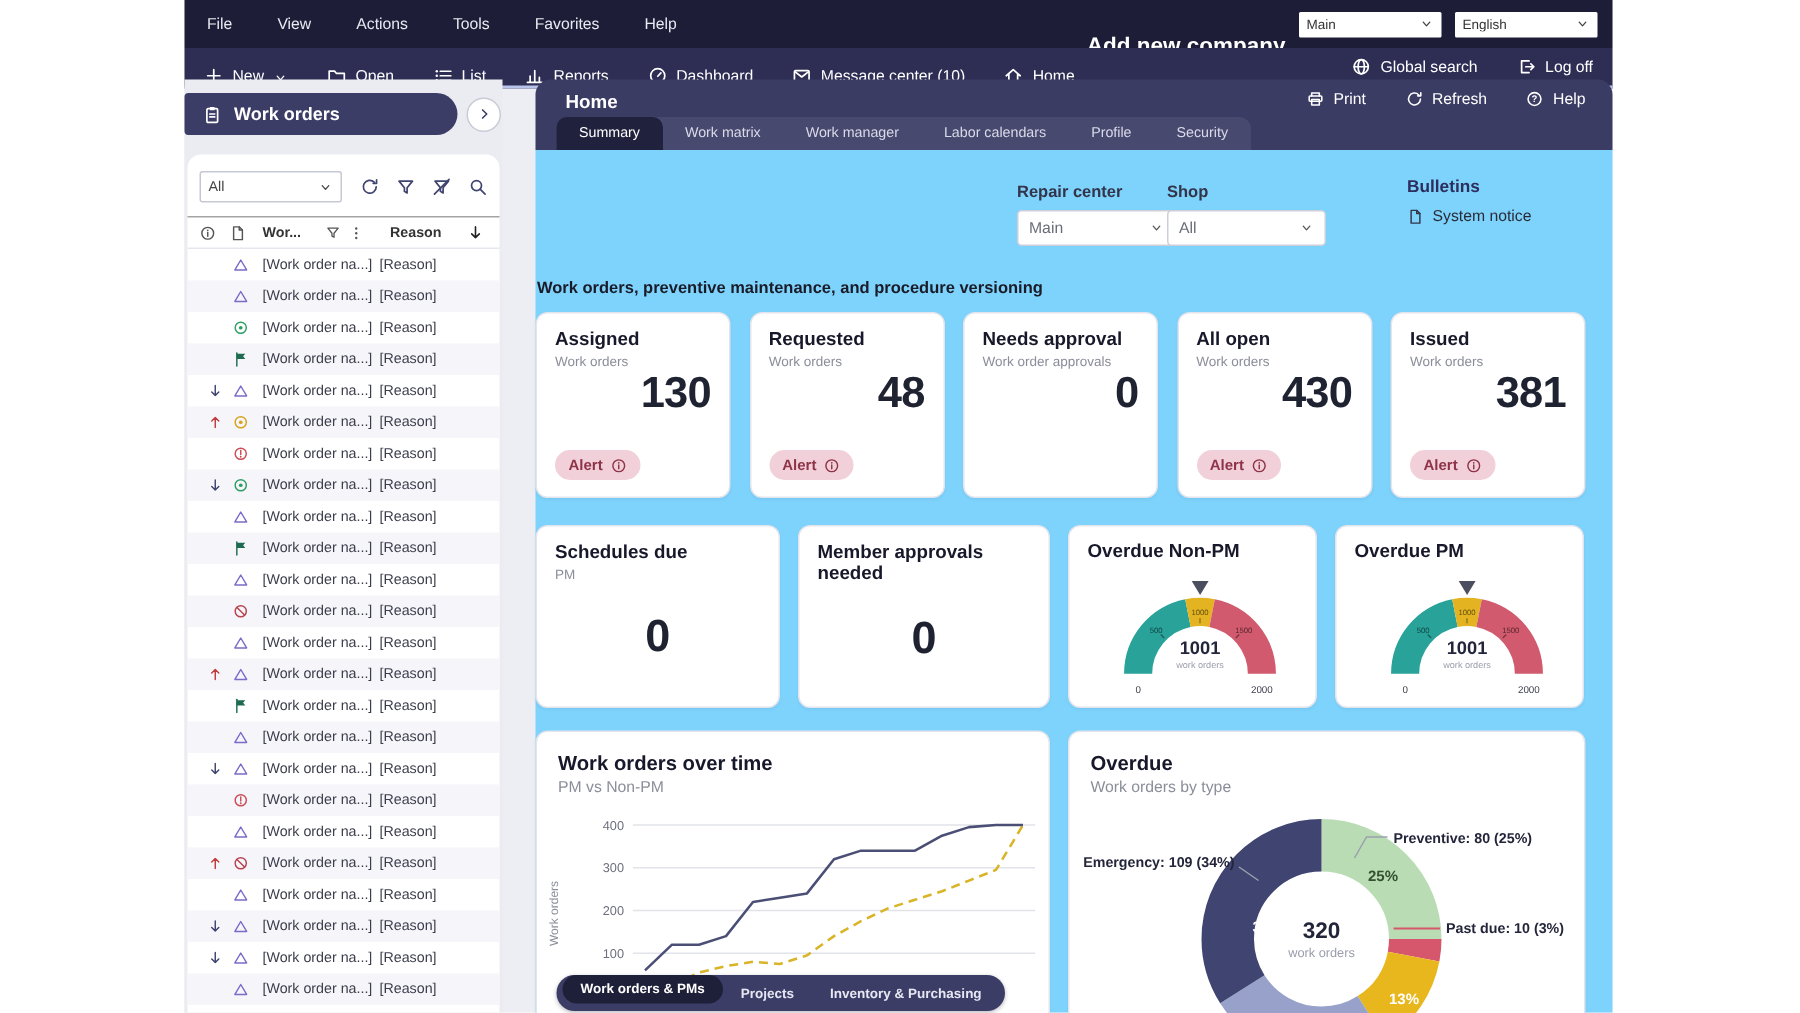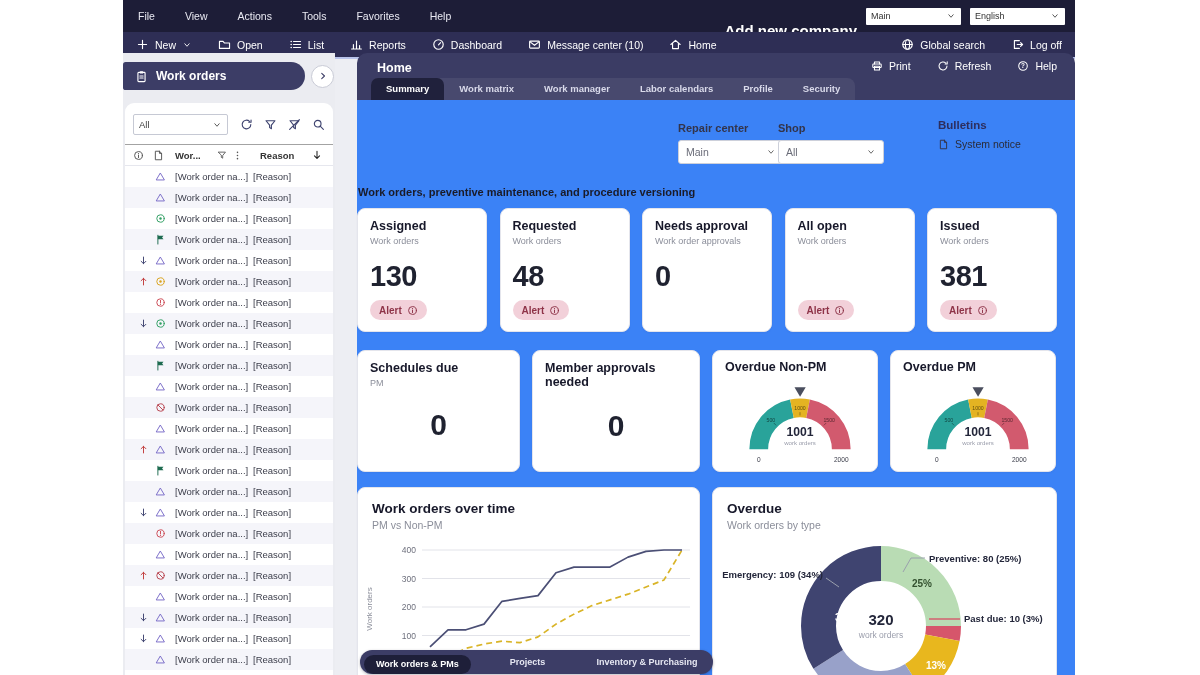--- a/index.html
+++ b/index.html
@@ -11,21 +11,21 @@
   .menubar { position:relative; height:32px; background:#1d1d37; display:flex; align-items:center; color:#e9e9f2; font-size:10.5px; }
   .menu-item { padding:0 15px; cursor:default; }
   .menu-right { margin-left:auto; display:flex; align-items:center; gap:9px; padding-right:10px; }
   .add-company { font-weight:bold; text-decoration:underline; font-size:15px; color:#fff;margin-top:28px; }
   .top-select { width:95px; height:17px; background:#fff; color:#333; font-size:9px; display:flex; align-items:center; padding:0 5px; border-radius:1px; }
   .top-select .lbl { flex:1; overflow:hidden; white-space:nowrap; }
   .top-select .icon { color:#444; }
 
   
   .toolbar { position:relative; height:27px; background:#2e2e55; border-bottom:2px solid #b9c4ec; display:flex; align-items:center; color:#fff; font-size:10.5px; }
-  .tool-item { display:flex; align-items:center; gap:6px; padding:0 13px; height:100%; cursor:default; }
+  .tool-item { display:flex; align-items:flex-end; gap:6px; padding:0 13px; height:100%; cursor:default; }
   .toolbar .right { margin-left:auto; display:flex; }
 
   .icon { display:inline-flex; width:13px; height:13px; flex:0 0 auto; }
   .icon svg { width:100%; height:100%; }
   .ic11 { width:11px; height:11px; } .ic10 { width:10px; height:10px; } .ic12 { width:12px; height:12px; }
 
   
   .sidebar { position:absolute; left:0; top:53px; width:212px; bottom:0; background:#ebecf1; }
   .wo-row { display:flex; align-items:center; margin-top:9px; }
   .wo-pill { width:182px; height:28px; background:#3c3d66; border-radius:3px 16px 16px 3px; display:flex; align-items:center; gap:8px; padding:0 12px; color:#fff; font-size:12px; font-weight:bold; }
@@ -45,55 +45,55 @@
   .c-tri{color:#7a6cc8} .c-target{color:#2f9e62} .c-flag{color:#1e6b50} .c-clock{color:#d8a21c} .c-alert{color:#cc4b55} .c-ban{color:#b8444f}
   .a-down{color:#3f4470} .a-up{color:#c23b3b}
 
   
   .main { position:absolute; left:234px; top:53px; right:0; bottom:0; }
   .band { position:relative; height:47px; background:#3b3c64; border-radius:10px 10px 0 0; color:#fff; }
   .band-title { position:absolute; left:20px; top:8px; font-size:12.5px; font-weight:bold; }
   .band-actions { position:absolute; right:18px; top:7px; display:flex; gap:26px; font-size:10.5px; }
   .band-action { display:flex; align-items:center; gap:6px; }
   .tabs { position:absolute; left:14px; bottom:0; display:flex; background:rgba(255,255,255,.07); border-radius:8px 8px 0 0; }
-  .tab { padding:5px 15px 6px 15px; font-size:9.5px; font-weight:bold; color:#d9daea; }
+  .tab { padding:5px 15px 6px 15px; font-size:9.5px; font-weight:normal; color:#d9daea; }
   .tab.active { background:#20213c; color:#fff; border-radius:7px 7px 0 0; }
 
-  .content { position:absolute; top:47px; left:0; right:0; bottom:0; background:#3b82f6; }
+  .content { position:absolute; top:47px; left:0; right:0; bottom:0; background:#7dd3fc; }
 
   .field-label { font-size:11px; font-weight:bold; color:#33344a; margin-bottom:6px; }
   .sel { width:106px; height:24px; background:#fff; border:1px solid #cdd0da; border-radius:3px; display:flex; align-items:center; padding:0 7px; font-size:10.5px; color:#6a6c78; }
   .sel .lbl { flex:1; } .sel .icon { color:#555; }
   .bulletins-title { font-size:11.5px; font-weight:bold; color:#2d2e5e; margin-bottom:7px; }
   .bulletin-item { display:flex; align-items:center; gap:6px; font-size:10.5px; color:#2a2b38; }
   .bulletin-item .icon { color:#33344a; }
 
   .section-title { position:absolute; left:1px; top:86px; font-size:11px; font-weight:bold; color:#1a1b28; }
 
   .card { background:#fff; border:1px solid #e4e5ec; border-radius:8px; box-shadow:0 1px 2px rgba(40,40,70,.05); position:relative; }
   .kpi-row { position:absolute; left:0; top:108px; display:flex; gap:12.5px; }
   .kpi { width:130px; height:124px; padding:10px 12px; }
   .card-title { font-size:12.5px; font-weight:bold; color:#17182a; }
   .card-sub { font-size:9px; color:#8b8e9a; margin-top:3px; }
-  .kpi-value { text-align:left; font-size:29px; font-weight:bold; color:#1f2230; margin-top:14px; letter-spacing:-.5px; }
+  .kpi-value { text-align:right; font-size:29px; font-weight:bold; color:#1f2230; letter-spacing:-.5px; }
   .alert-pill { position:absolute; left:12px; bottom:11px; height:20px; padding:0 9px; border-radius:11px; background:#f2d0d9; color:#8e3348; font-size:10px; font-weight:bold; display:flex; align-items:center; gap:5px; }
 
   .row2 { position:absolute; left:0; top:250px; display:flex; gap:12px; }
   .sc1 { width:163px; height:122px; padding:10px 12px; }
   .sc2 { width:168px; height:122px; padding:10px 12px; }
   .gc  { width:166px; height:122px; padding:9px 8px 6px 12px; }
   .zero-value { text-align:center; font-size:30px; font-weight:bold; color:#1f2230; margin-top:20px; }
 
   .row3 { position:absolute; left:0; top:387px; display:flex; gap:12px; }
   .line-card { width:343px; height:290px; padding:13px 14px; }
   .donut-card { width:345px; height:290px; padding:13px 14px; }
   .chart-title { font-size:13.5px; font-weight:bold; color:#17182a; }
   .chart-sub { font-size:10.5px; color:#8b8e9a; margin-top:3px; }
 
-  .bottom-tabs { position:absolute; left:3px; top:550px; height:24px; background:#3c3d66; border-radius:13px; display:flex; align-items:flex-end; padding:0 4px; box-shadow:0 1px 3px rgba(20,20,40,.3); z-index:6;gap:27px; }
+  .bottom-tabs { position:absolute; left:14px; top:550px; height:24px; background:#3c3d66; border-radius:13px; display:flex; align-items:flex-start; padding:0 4px; box-shadow:0 1px 3px rgba(20,20,40,.3); z-index:6; }
   .btab { padding:0 12px; font-size:9px; font-weight:bold; color:#e6e7f2; line-height:24px; }
   .btab.active { background:#1e1f39; border-radius:10px; height:19px; line-height:19px; color:#fff; }
 
   .abs { position:absolute; }
   text { font-family:"Liberation Sans", sans-serif; }
 </style>
 </head>
 <body>
 
 <div class="app">
@@ -776,20 +776,21 @@
             </div>
           </div>
           <div class="card kpi">
             <div class="card-title">Needs approval</div>
             <div class="card-sub">Work order approvals</div>
             <div class="kpi-value">0</div>
           </div>
           <div class="card kpi">
             <div class="card-title">All open</div>
             <div class="card-sub">Work orders</div>
+            <div class="kpi-value">430</div>
             <div class="alert-pill">
               <span>Alert</span>
               <span class="icon ic11">
                 <svg viewBox="0 0 16 16" fill="none" stroke="currentColor" stroke-width="1.4" stroke-linecap="round" stroke-linejoin="round">
                   <circle cx="8" cy="8" r="5.7"></circle>
                   <path d="M8 7.3V11"></path>
                   <circle cx="8" cy="5.1" r=".85" fill="currentColor" stroke="none"></circle>
                 </svg>
               </span>
             </div>

